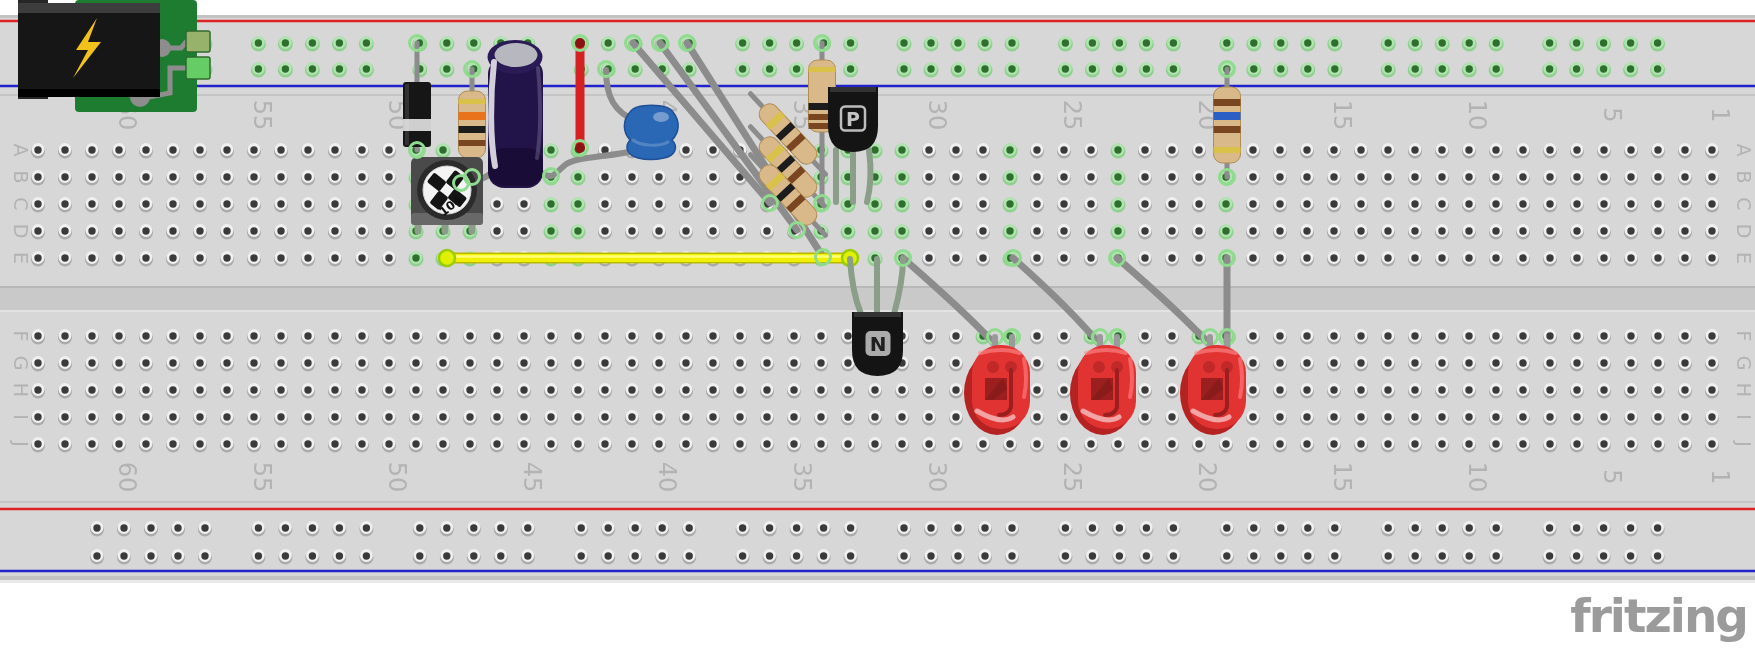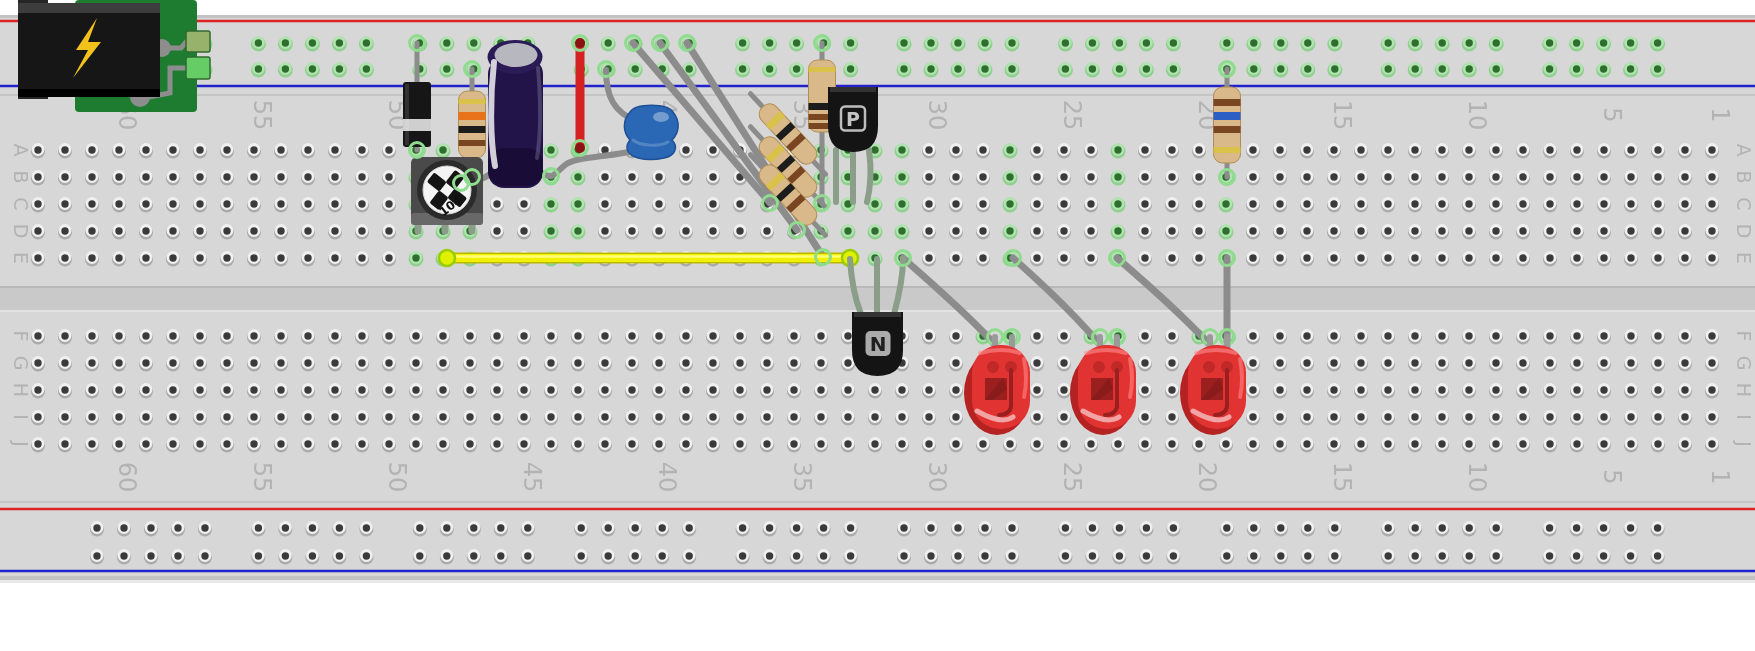--- a/index.html
+++ b/index.html
@@ -2806,13 +2806,14 @@
         <circle cx="1227" cy="367" r="6" fill="#c12929"></circle>
         <polygon points="1201,378 1223,378 1223,400 1201,400" fill="#9c1f1f"></polygon>
         <polygon points="1201,400 1219,378 1223,389 1209,400" fill="#8a1b1b"></polygon>
         <line x1="1227" y1="370" x2="1227" y2="407" stroke="#9c1f1f" stroke-width="4" stroke-linecap="round"></line>
         <path d="M1227,407 Q1225,415 1215,415" fill="none" stroke="#9c1f1f" stroke-width="4" stroke-linecap="round"></path>
         <path d="M1193,411 Q1217,425 1229,417" fill="none" stroke="rgba(255,255,255,0.55)" stroke-width="5" stroke-linecap="round"></path>
         <path d="M1240,359 Q1244,379 1240,397" fill="none" stroke="rgba(255,120,120,0.7)" stroke-width="4" stroke-linecap="round"></path>
         <path d="M1196,353 Q1217,347 1236,353" fill="none" stroke="rgba(255,140,140,0.6)" stroke-width="4" stroke-linecap="round"></path>
       </g>
     </svg>
+  <div class="logo">fritzing</div>
 </div>
 
 </body></html>

